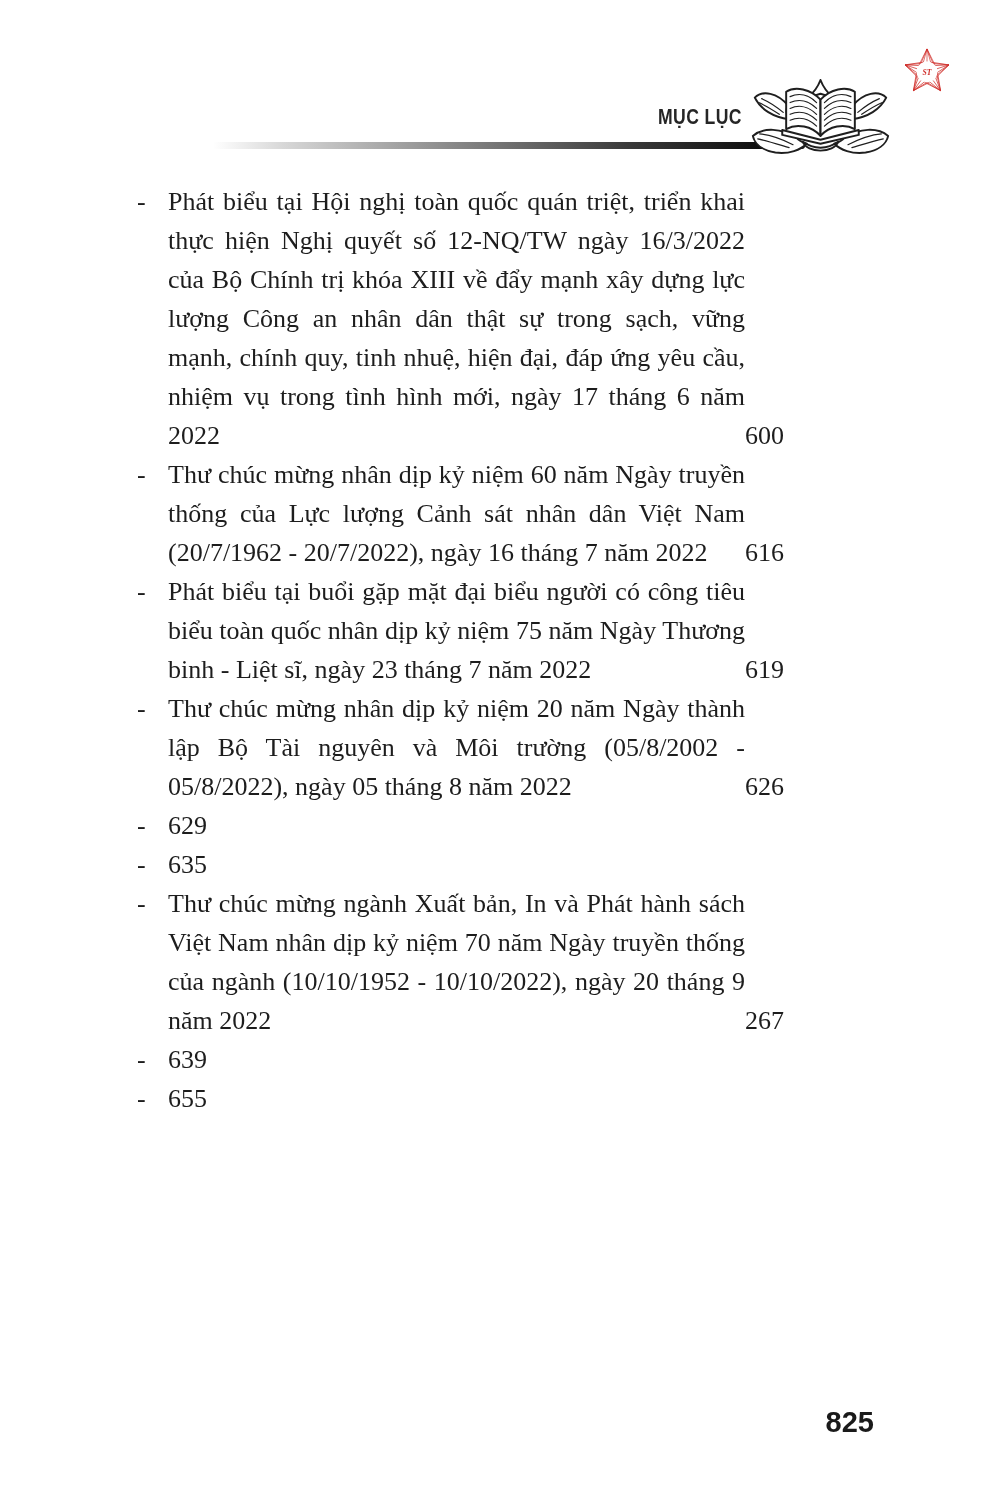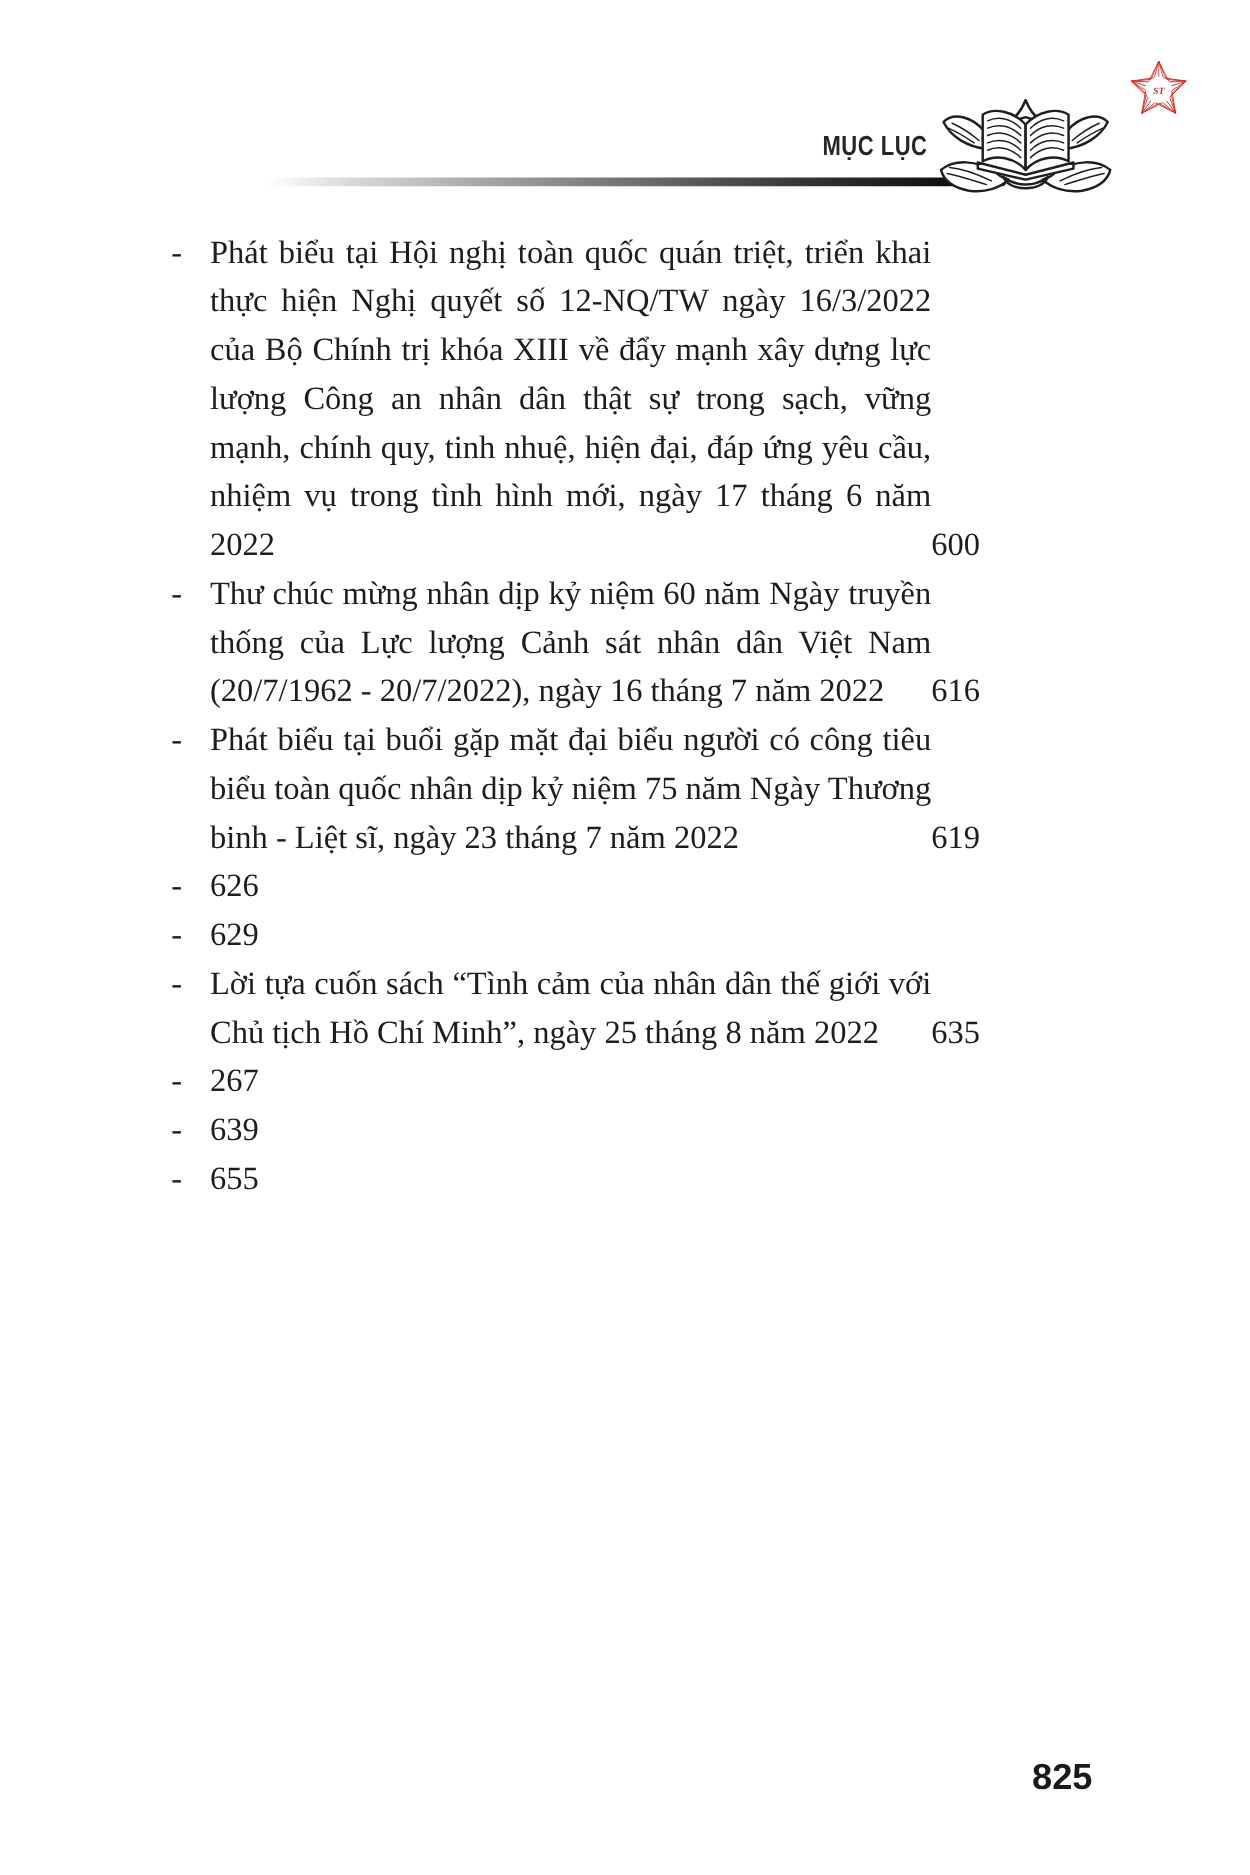--- a/index.html
+++ b/index.html
@@ -161,36 +161,37 @@
     </div>
 
     <div class="toc-entry">
       <span class="entry-bullet">-</span>
       <span class="entry-title">Phát biểu tại buổi gặp mặt đại biểu người có công tiêu biểu toàn quốc nhân dịp kỷ niệm 75 năm Ngày Thương binh - Liệt sĩ, ngày 23 tháng 7 năm 2022</span>
       <span class="entry-page">619</span>
     </div>
 
     <div class="toc-entry">
       <span class="entry-bullet">-</span>
+      <span class="entry-title">Thư chúc mừng nhân dịp kỷ niệm 20 năm Ngày thành lập Bộ Tài nguyên và Môi trường (05/8/2002 - 05/8/2022), ngày 05 tháng 8 năm 2022</span>
       <span class="entry-page">626</span>
     </div>
 
     <div class="toc-entry">
       <span class="entry-bullet">-</span>
       <span class="entry-page">629</span>
     </div>
 
     <div class="toc-entry">
       <span class="entry-bullet">-</span>
-      <span class="entry-title">Lời tựa cuốn sách “Tình cảm của nhân dân thế giới với Chủ tịch Hồ Chí Minh”, ngày 25 tháng 8 năm 2022</span>
       <span class="entry-page">635</span>
     </div>
 
     <div class="toc-entry">
       <span class="entry-bullet">-</span>
+      <span class="entry-title">Thư chúc mừng ngành Xuất bản, In và Phát hành sách Việt Nam nhân dịp kỷ niệm 70 năm Ngày truyền thống của ngành (10/10/1952 - 10/10/2022), ngày 20 tháng 9 năm 2022</span>
       <span class="entry-page">267</span>
     </div>
 
     <div class="toc-entry">
       <span class="entry-bullet">-</span>
       <span class="entry-page">639</span>
     </div>
 
     <div class="toc-entry">
       <span class="entry-bullet">-</span>

